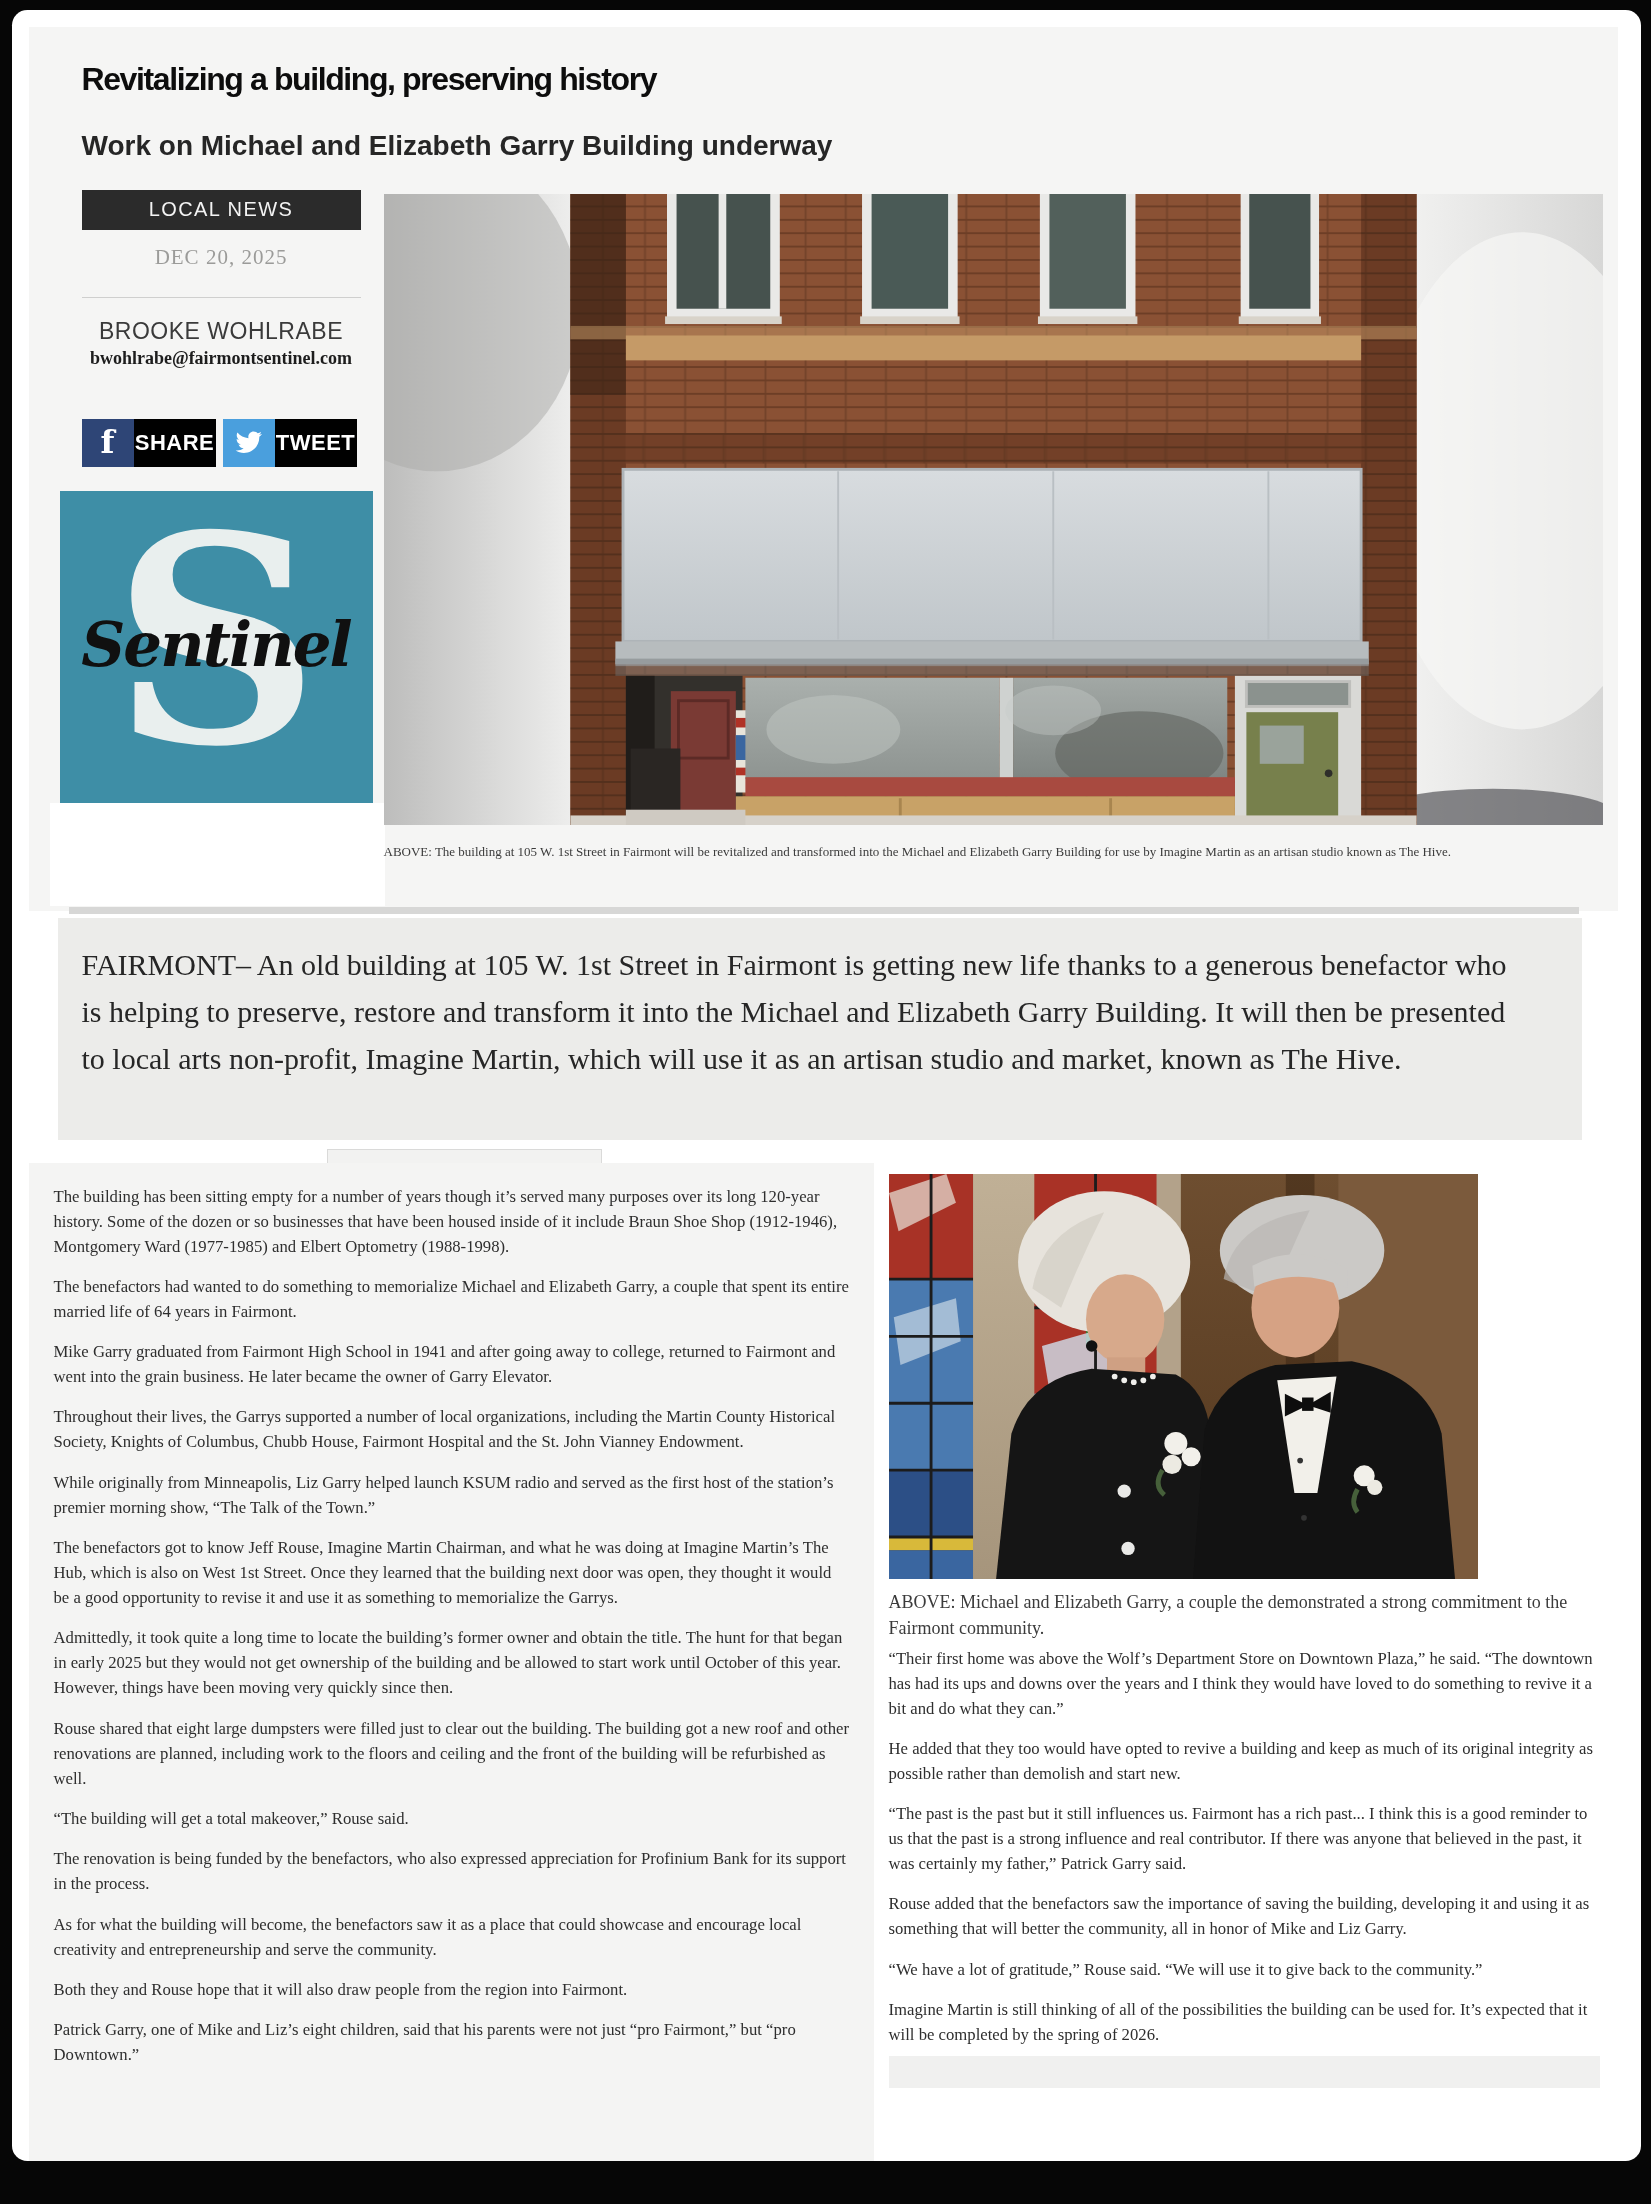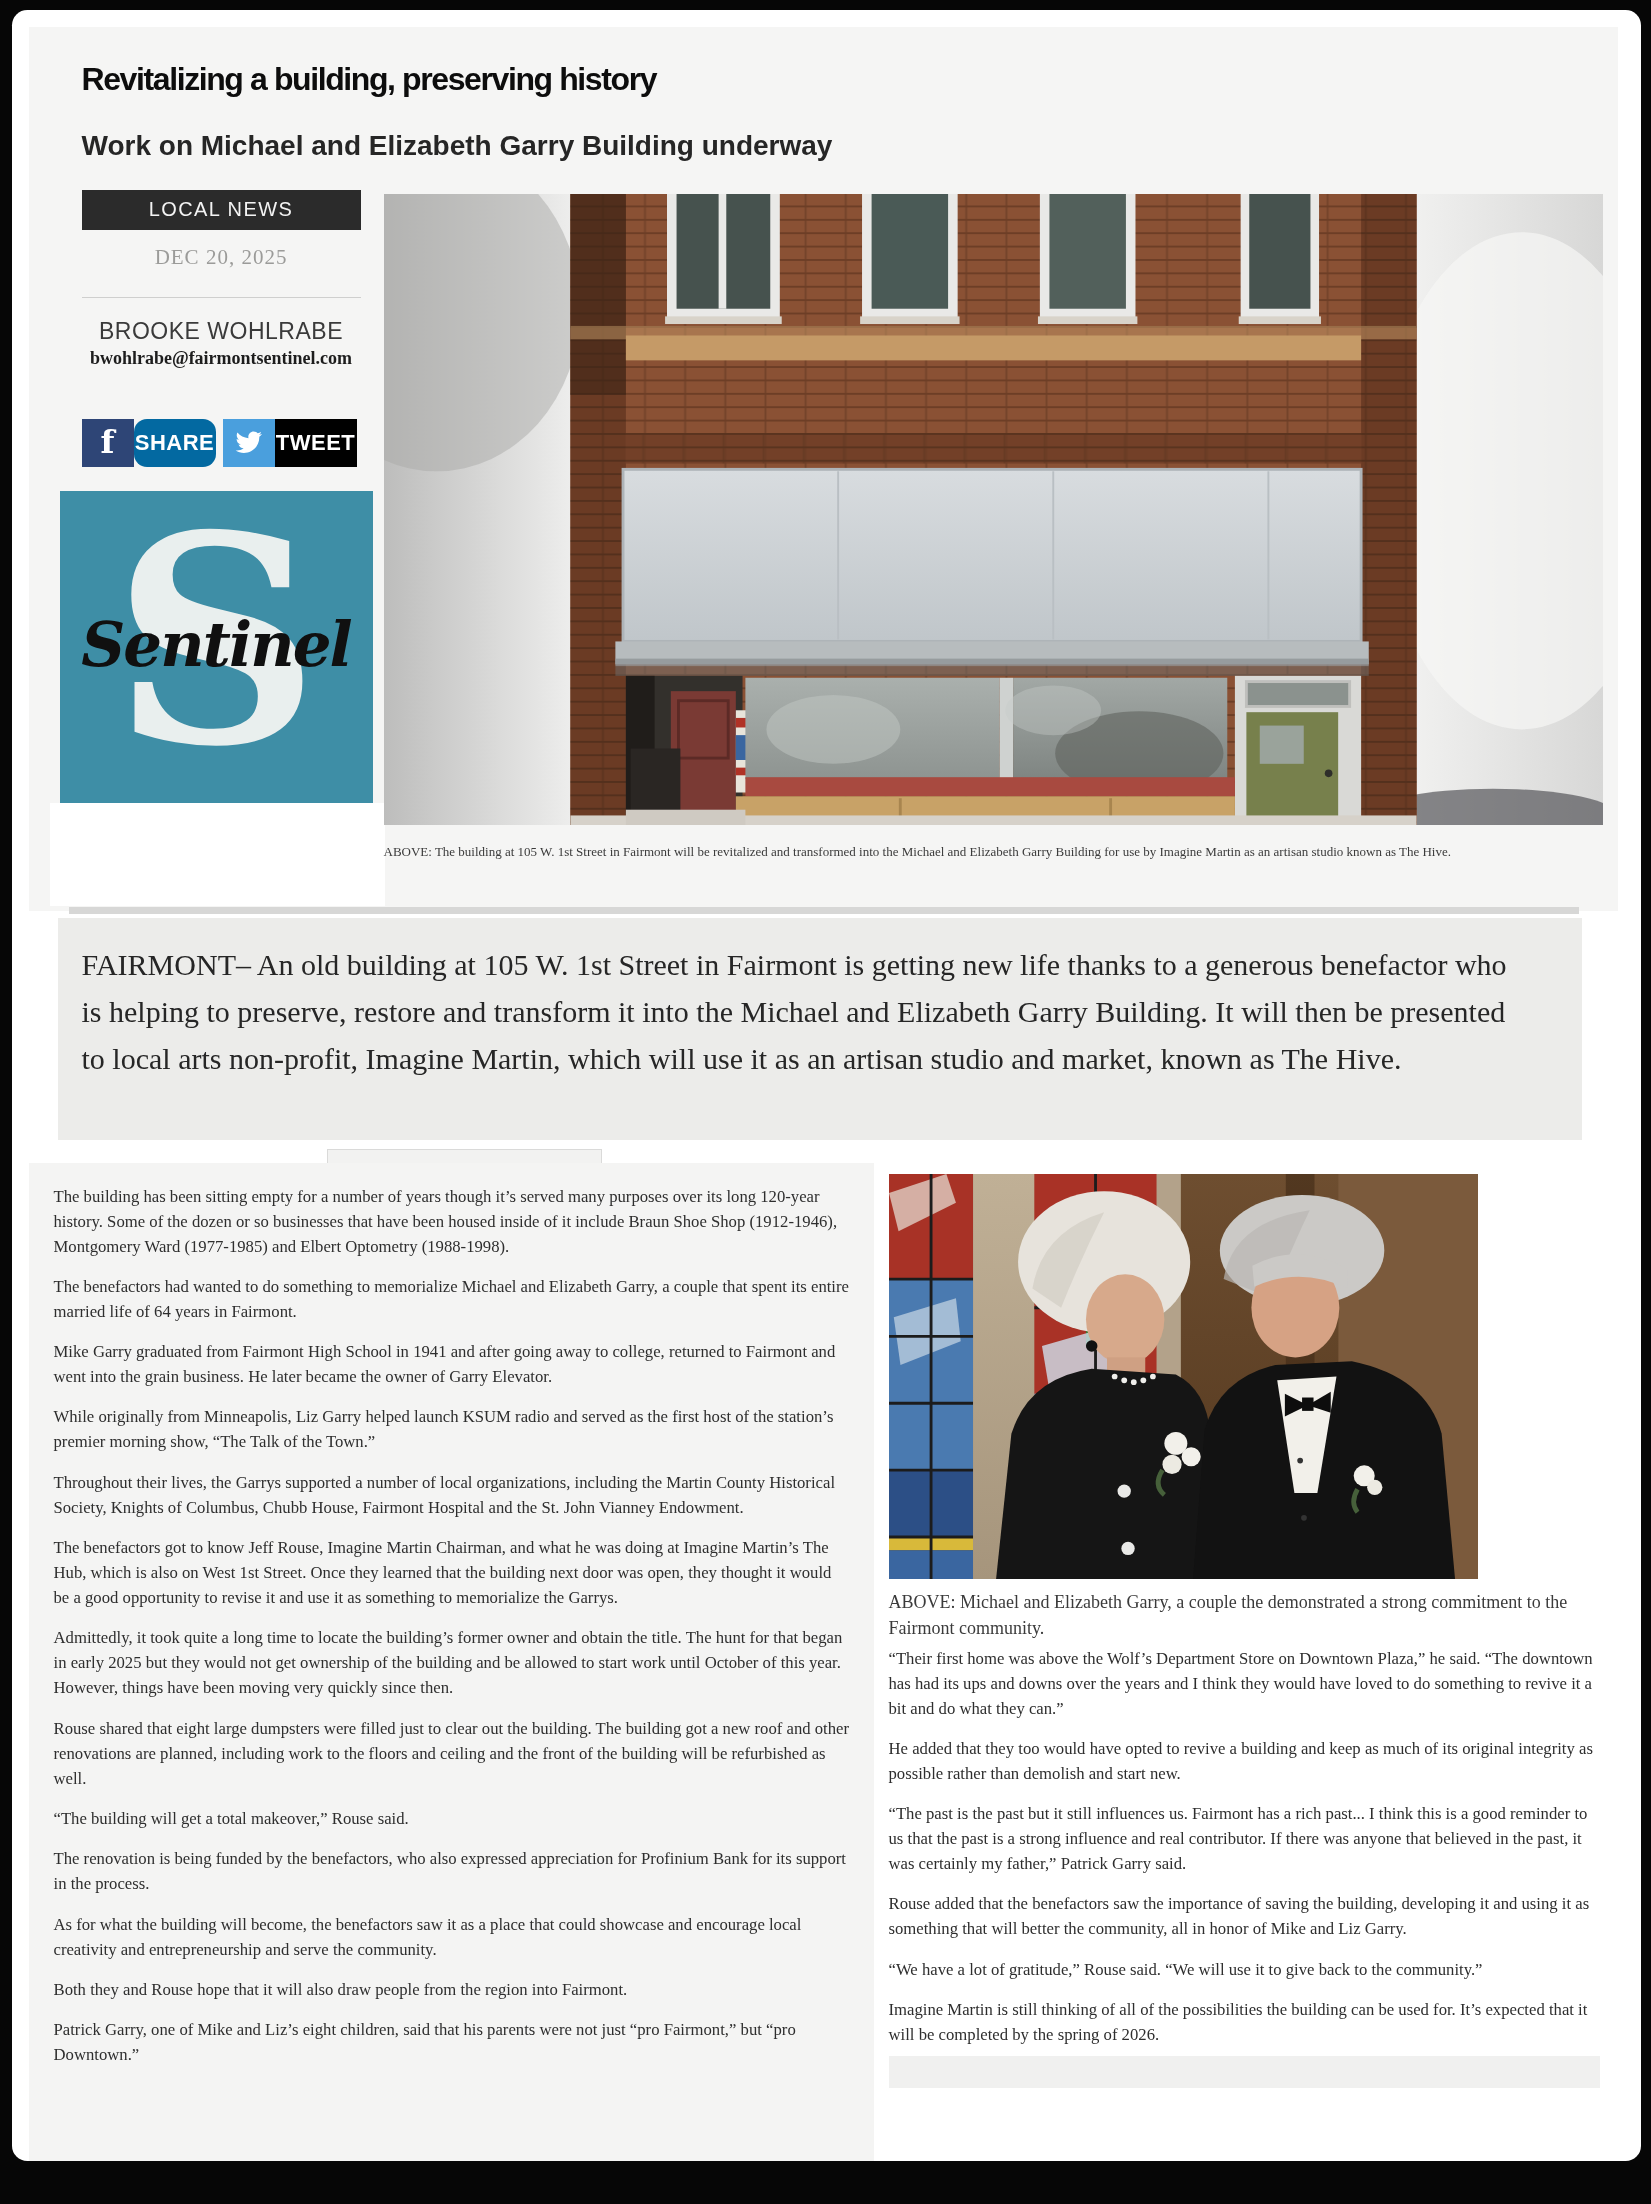--- a/index.html
+++ b/index.html
@@ -12,21 +12,21 @@
   .badge{left:70px;top:180px;width:279px;height:40px;background:#2b2b2b;color:#f3f3f3;font-size:20px;letter-spacing:1.4px;display:flex;align-items:center;justify-content:center;cursor:pointer;}
   .date{left:70px;top:235px;width:279px;text-align:center;font-family:"Liberation Serif",serif;font-size:21px;letter-spacing:1px;color:#9b9b99;}
   .rule{left:70px;top:287px;width:279px;height:1px;background:#cfcfce;}
   .author{left:70px;top:308px;width:279px;text-align:center;font-size:23px;letter-spacing:0.5px;color:#3a3a3a;}
   .email{left:70px;top:338px;width:279px;text-align:center;font-family:"Liberation Serif",serif;font-weight:700;font-size:18px;color:#1d1d1d;cursor:pointer;}
   .btn{top:409px;height:48px;display:flex;align-items:stretch;cursor:pointer;}
   .btn .ic{width:52px;display:flex;align-items:center;justify-content:center;}
   .btn .lb{flex:1;display:flex;align-items:center;justify-content:center;color:#fff;font-weight:700;font-size:22px;letter-spacing:0.5px;}
   .fb{left:70px;width:134px;}
   .fb .ic{background:#2e4576;}
-  .fb .lb{background:#0369a1;border-radius:13px;}
+  .fb .lb{background:#000000;}
   .fb .ic span{font-family:"DejaVu Serif",serif;font-weight:700;font-size:32.5px;color:#fff;line-height:1;}
   .tw{left:211px;width:134px;}
   .tw .ic{background:#4a9fdd;}
   .tw .lb{background:#000000;}
   .logo{left:48px;top:481px;width:313px;height:313px;background:#3e8ea6;overflow:hidden;}
   .logo .bigS{position:absolute;left:50%;top:50%;transform:translate(-50%,-52%);font-family:"DejaVu Serif",serif;font-weight:700;font-size:287px;line-height:1;color:#e9efee;}
   .logo .word{position:absolute;left:50%;top:50%;transform:translate(-50%,-54%);font-family:"DejaVu Serif",serif;font-weight:700;font-style:italic;font-size:61px;letter-spacing:-1.9px;color:#101010;white-space:nowrap;}
   .sidebar-white{left:38px;top:793px;width:335px;height:103px;background:#ffffff;}
   .photo-main{left:372px;top:184px;width:1219px;height:631px;overflow:hidden;background:#e6e6e5;}
   .caption{left:372px;top:828px;width:1225px;font-family:"Liberation Serif",serif;font-size:13px;line-height:28px;color:#3b3b3b;}
@@ -207,22 +207,22 @@
   <div class="abs lead">FAIRMONT– An old building at 105 W. 1st Street in Fairmont is getting new life thanks to a generous benefactor who is helping to preserve, restore and transform it into the Michael and Elizabeth Garry Building. It will then be presented to local arts non-profit, Imagine Martin, which will use it as an artisan studio and market, known as The Hive.</div>
 
   <div class="abs fragment"></div>
 
   <div class="abs panel-left"></div>
 
   <div class="abs col col-left">
     <p>The building has been sitting empty for a number of years though it’s served many purposes over its long 120-year history. Some of the dozen or so businesses that have been housed inside of it include Braun Shoe Shop (1912-1946), Montgomery Ward (1977-1985) and Elbert Optometry (1988-1998).</p>
     <p>The benefactors had wanted to do something to memorialize Michael and Elizabeth Garry, a couple that spent its entire married life of 64 years in Fairmont.</p>
     <p>Mike Garry graduated from Fairmont High School in 1941 and after going away to college, returned to Fairmont and went into the grain business. He later became the owner of Garry Elevator.</p>
+    <p>Throughout their lives, the Garrys supported a number of local organizations, including the Martin County Historical Society, Knights of Columbus, Chubb House, Fairmont Hospital and the St. John Vianney Endowment.</p>
     <p>While originally from Minneapolis, Liz Garry helped launch KSUM radio and served as the first host of the station’s premier morning show, “The Talk of the Town.”</p>
-    <p>Throughout their lives, the Garrys supported a number of local organizations, including the Martin County Historical Society, Knights of Columbus, Chubb House, Fairmont Hospital and the St. John Vianney Endowment.</p>
     <p>The benefactors got to know Jeff Rouse, Imagine Martin Chairman, and what he was doing at Imagine Martin’s The Hub, which is also on West 1st Street. Once they learned that the building next door was open, they thought it would be a good opportunity to revise it and use it as something to memorialize the Garrys.</p>
     <p>Admittedly, it took quite a long time to locate the building’s former owner and obtain the title. The hunt for that began in early 2025 but they would not get ownership of the building and be allowed to start work until October of this year. However, things have been moving very quickly since then.</p>
     <p>Rouse shared that eight large dumpsters were filled just to clear out the building. The building got a new roof and other renovations are planned, including work to the floors and ceiling and the front of the building will be refurbished as well.</p>
     <p>“The building will get a total makeover,” Rouse said.</p>
     <p>The renovation is being funded by the benefactors, who also expressed appreciation for Profinium Bank for its support in the process.</p>
     <p>As for what the building will become, the benefactors saw it as a place that could showcase and encourage local creativity and entrepreneurship and serve the community.</p>
     <p>Both they and Rouse hope that it will also draw people from the region into Fairmont.</p>
     <p>Patrick Garry, one of Mike and Liz’s eight children, said that his parents were not just “pro Fairmont,” but “pro Downtown.”</p>
   </div>
 

